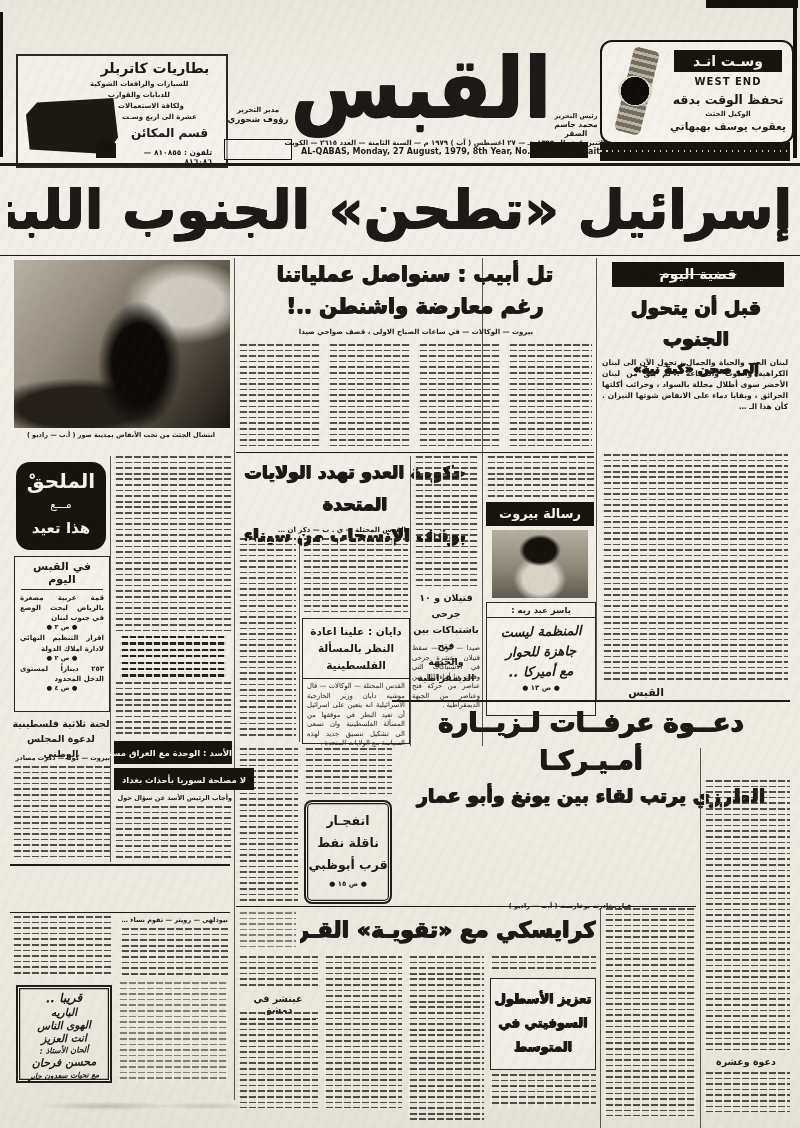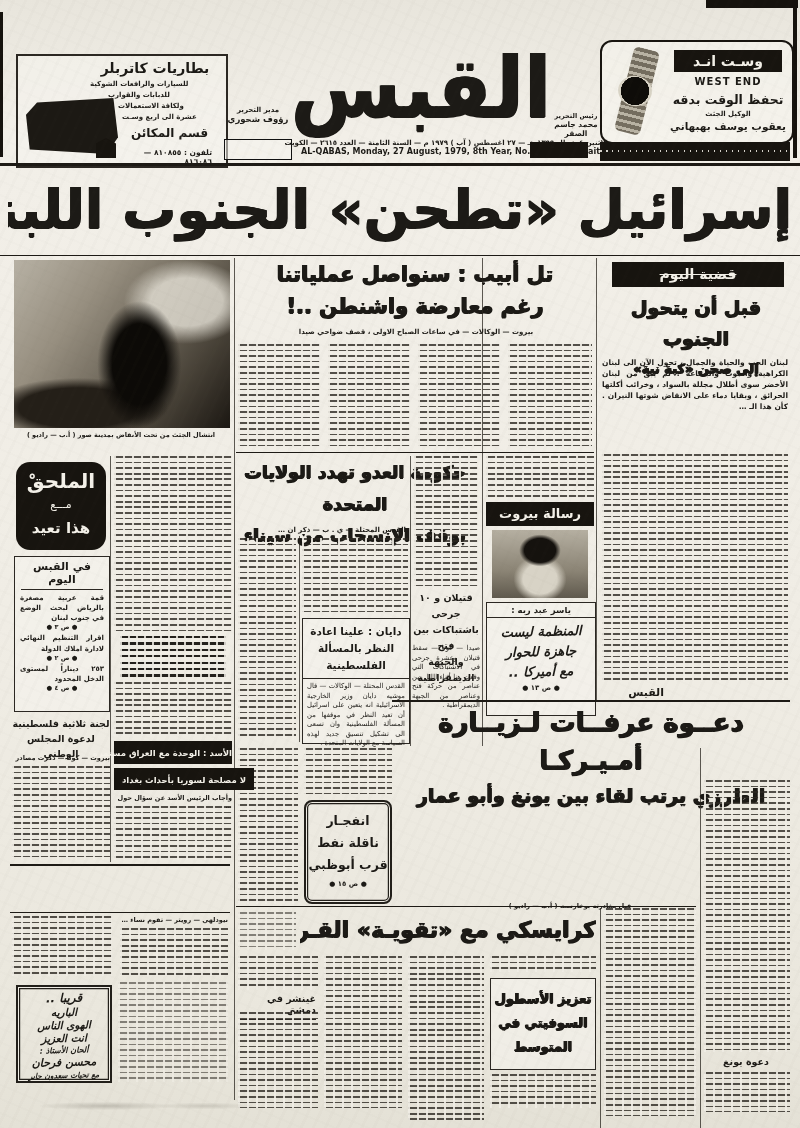--- a/index.html
+++ b/index.html
@@ -189,32 +189,32 @@
     <div class="b" style="font-size:12.5px;line-height:22px;">ناقلة نفط</div>
     <div class="b" style="font-size:12.5px;line-height:22px;">قرب أبوظبي</div>
     <div class="b" style="font-size:7px;margin-top:4px;">● ص ١٥ ●</div>
   </div>
 
   <div class="abs photo3" style="left:398px;top:748px;width:302px;height:152px;"></div>
   <div class="abs b ctr" style="left:470px;top:902px;width:200px;font-size:6.5px;">قبل مغادرته بوخارست ( أ.ب — راديو )</div>
 
   <div class="abs vrule" style="left:700px;top:748px;height:380px;"></div>
   <div class="abs print" style="left:704px;top:780px;width:86px;height:272px;"></div>
-  <div class="abs b ctr" style="left:716px;top:1056px;width:60px;font-size:9.5px;">دعوة يونغ</div>
+  <div class="abs b ctr" style="left:716px;top:1056px;width:60px;font-size:9.5px;">دعوة وعشرة</div>
   <div class="abs print" style="left:704px;top:1072px;width:86px;height:40px;"></div>
   <div class="abs vrule" style="left:600px;top:908px;height:220px;"></div>
   <div class="abs print" style="left:604px;top:908px;width:92px;height:208px;"></div>
 
   <div class="abs rule" style="left:236px;top:906px;width:460px;height:1px;"></div>
   <div class="abs print light" style="left:238px;top:912px;width:58px;height:38px;"></div>
   <div class="abs ctr" style="left:300px;top:908px;width:296px;height:44px;overflow:hidden;">
     <span class="heavy" style="font-size:22px;line-height:44px;white-space:nowrap;">كرايسكي مع «تقويـة» القـرار ٢٤٢</span>
   </div>
   <div class="abs print" style="left:238px;top:956px;width:80px;height:34px;"></div>
-  <div class="abs ctr b" style="left:240px;top:993px;width:76px;font-size:9.5px;border-bottom:1px solid #2b2722;padding-bottom:4px;text-align:right;">غينشر في دمشق</div>
+  <div class="abs ctr b" style="left:240px;top:993px;width:76px;font-size:9.5px;border-bottom:1px solid #2b2722;padding-bottom:4px;">غينشر في دمشق</div>
   <div class="abs print" style="left:238px;top:1012px;width:80px;height:96px;"></div>
   <div class="abs print" style="left:324px;top:956px;width:78px;height:152px;"></div>
   <div class="abs print" style="left:408px;top:956px;width:76px;height:164px;"></div>
   <div class="abs print" style="left:490px;top:956px;width:106px;height:16px;"></div>
   <div class="abs box ctr" style="left:490px;top:978px;width:106px;height:92px;padding-top:8px;box-sizing:border-box;">
     <div class="heavy" style="font-size:13px;line-height:24px;">تعزيز الأسطول</div>
     <div class="heavy" style="font-size:13px;line-height:24px;">السوفيتي في</div>
     <div class="heavy" style="font-size:13px;line-height:24px;">المتوسط</div>
   </div>
   <div class="abs print" style="left:490px;top:1074px;width:106px;height:34px;"></div>

